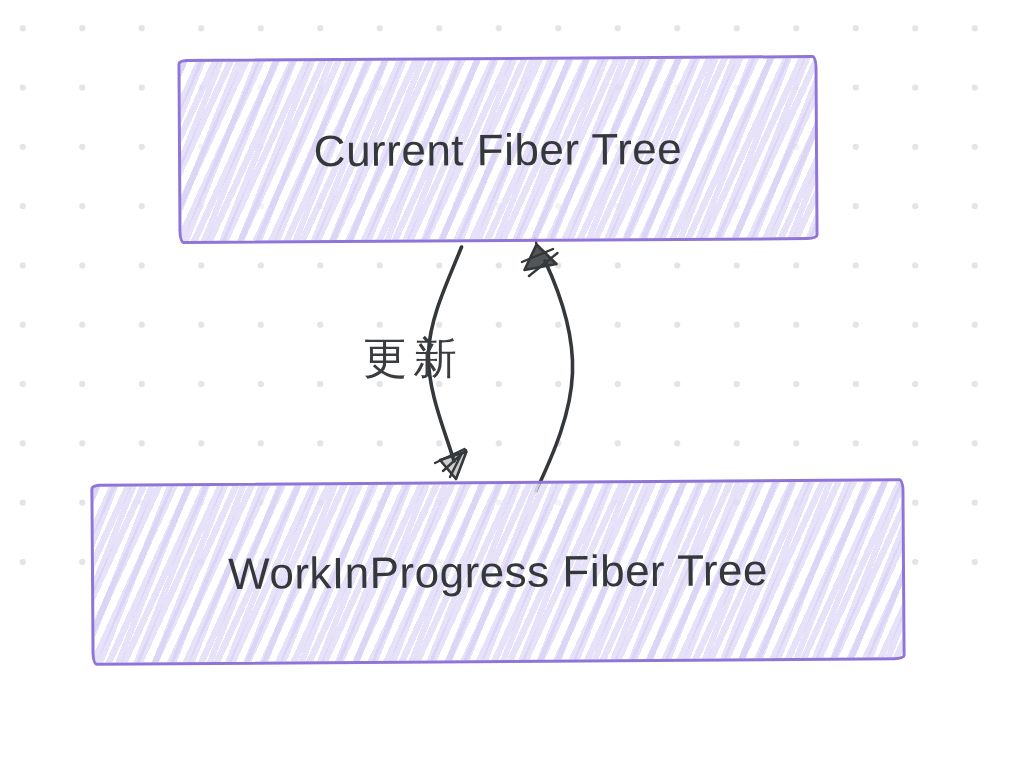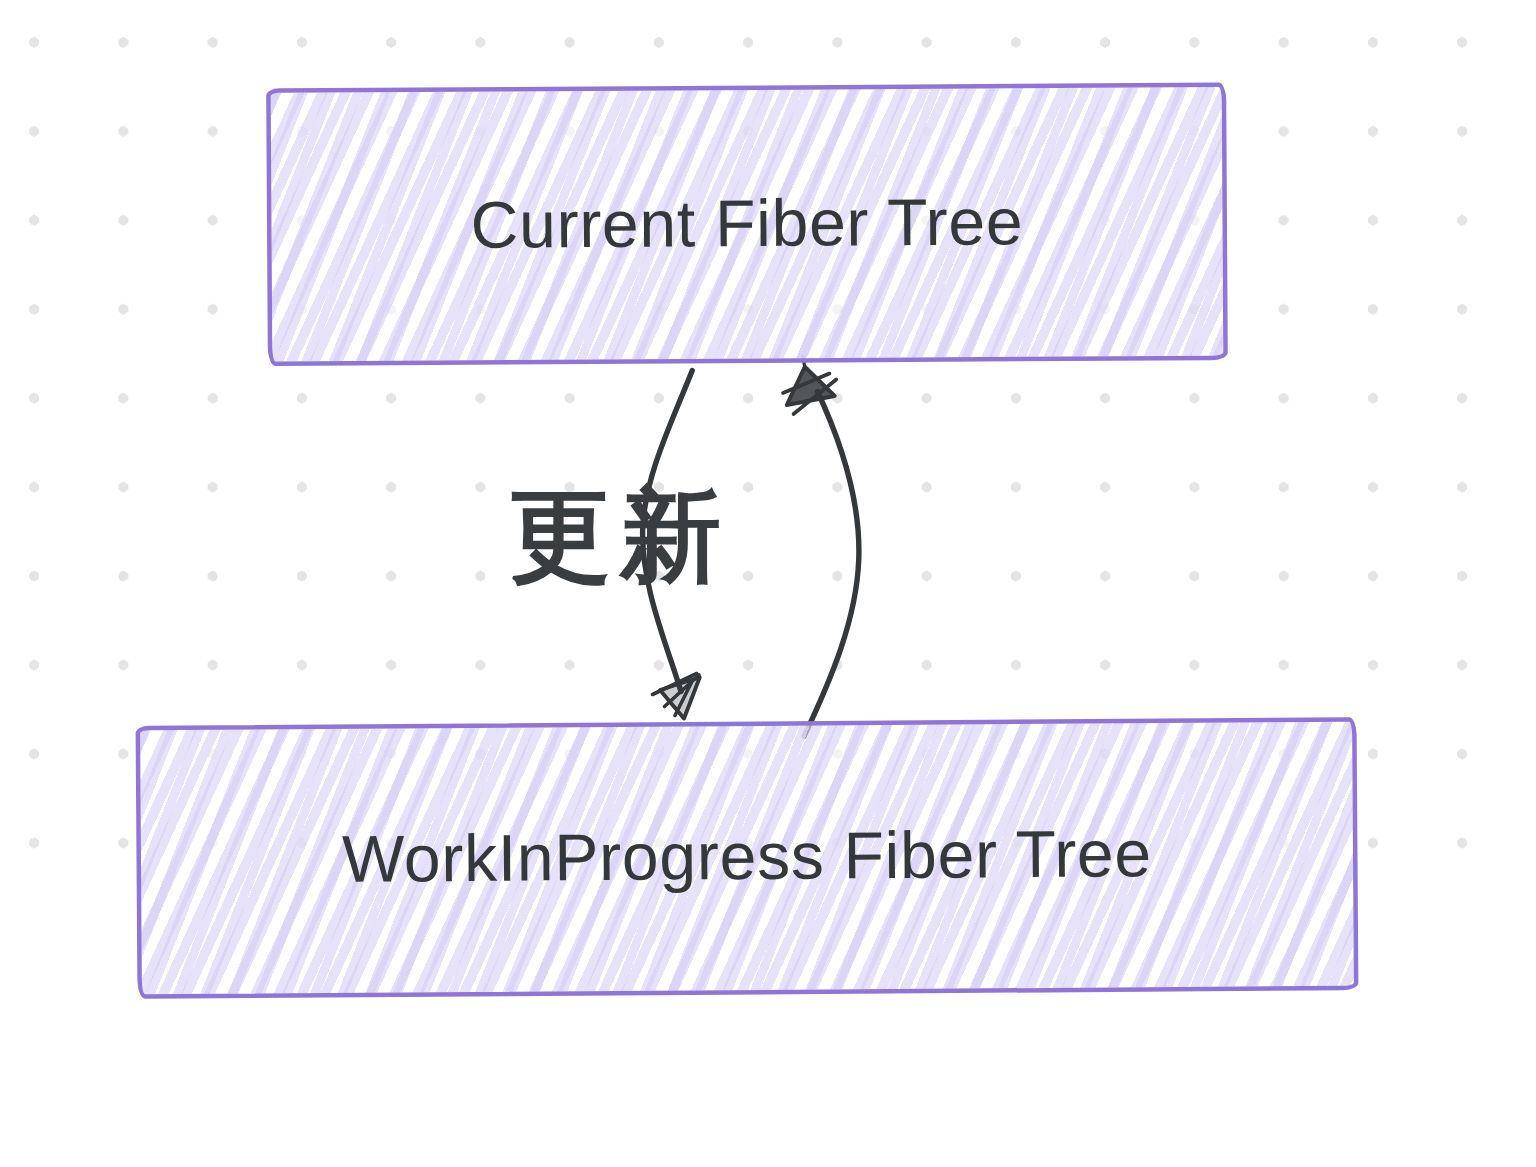--- a/index.html
+++ b/index.html
@@ -33,25 +33,24 @@
     letter-spacing:.5px;
     white-space:nowrap;
     color:#35383b;
   }
   #node-current{left:178px;top:57px;width:640px;height:185px;transform:rotate(-.35deg);}
   #node-wip{left:91px;top:481px;width:814px;height:182px;transform:rotate(-.4deg);}
   .edge-layer{position:absolute;left:0;top:0;width:1024px;height:778px;}
   .edge-label{
     position:absolute;
     transform:translate(-50%,-50%);
-    font-size:68px;
+    font-size:44px;
     color:#3a3d40;
     letter-spacing:6px;
     white-space:nowrap;
-    font-weight:bold;
   }
   #edge-label-update{left:413px;top:358px;}
   #edge-label-commit{left:587px;top:358px;}
 </style>
 </head>
 <body>
 
 <div class="canvas">
 
   <svg class="edge-layer" width="1024" height="778" viewBox="0 0 1024 778" aria-hidden="true">

